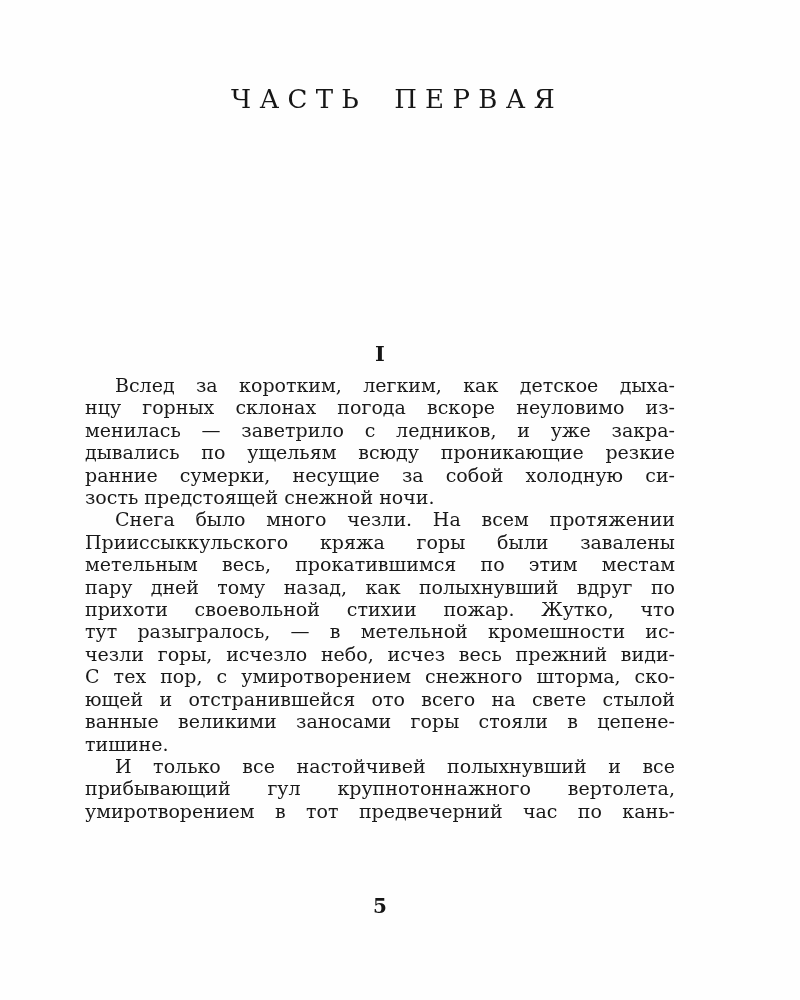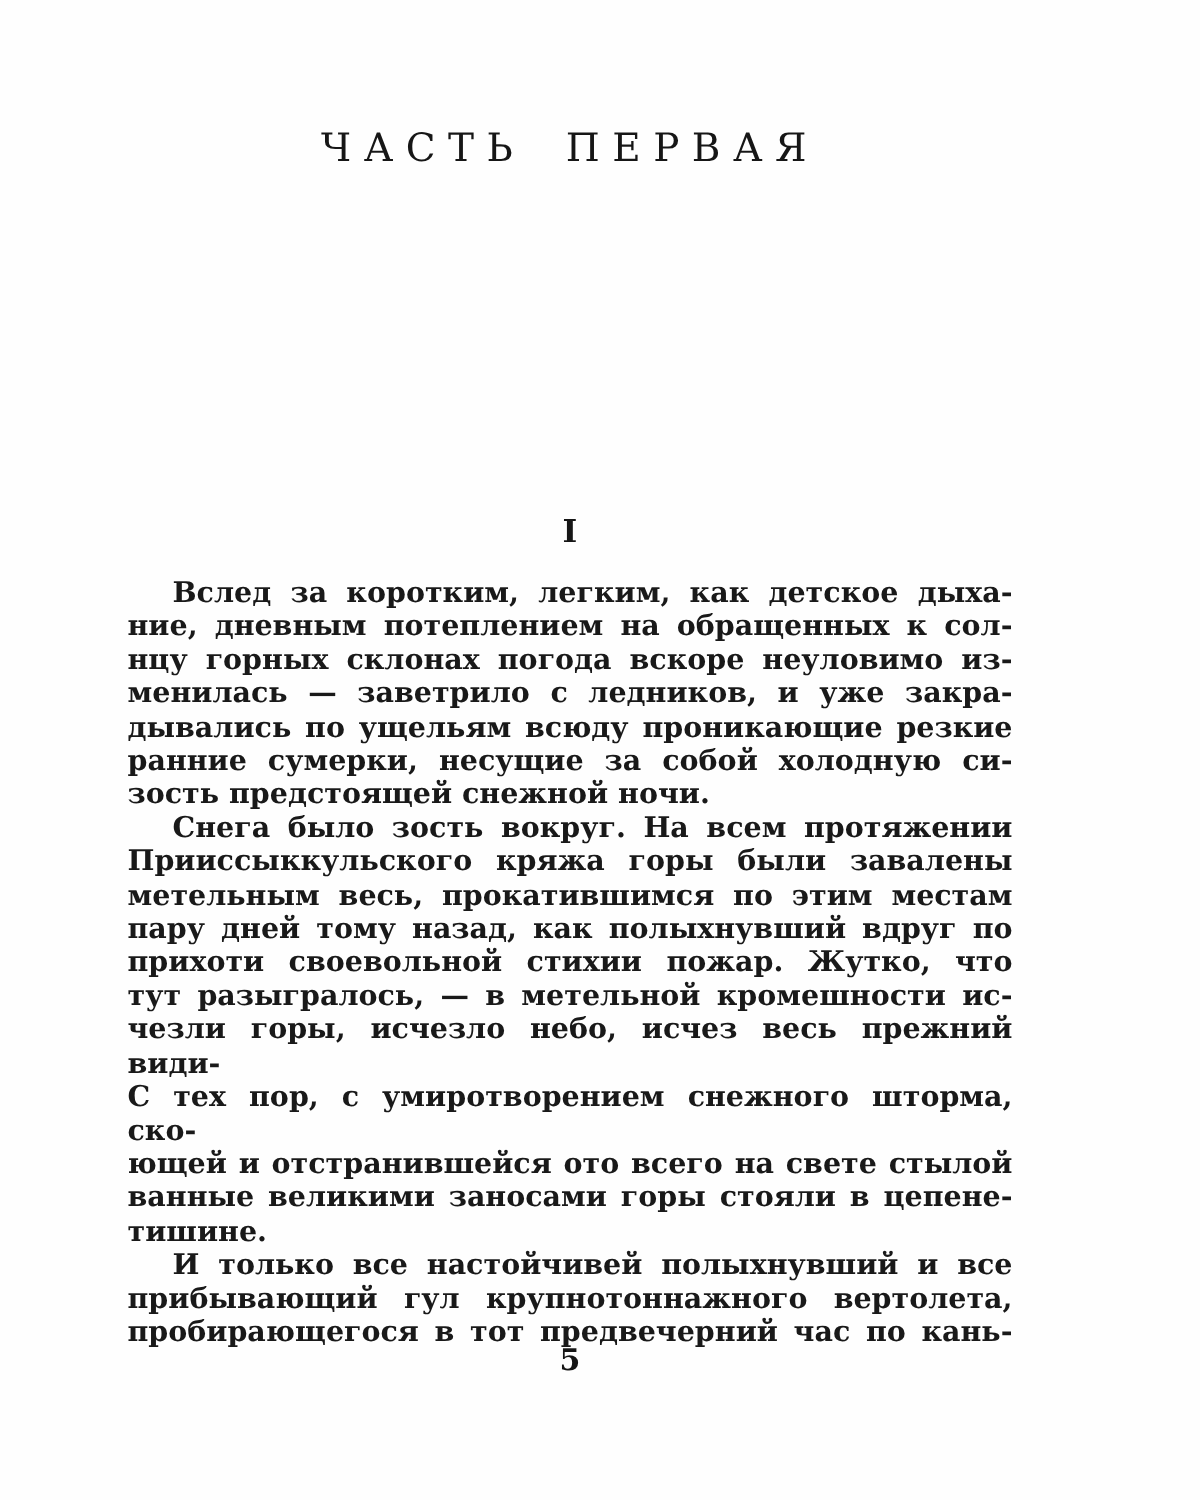--- a/index.html
+++ b/index.html
@@ -12,21 +12,21 @@
     width: 800px;
     height: 1000px;
     background: #fefefe;
     overflow: hidden;
     font-family: "DejaVu Serif", serif;
     color: #1c1c1c;
   }
   .part-title {
     position: absolute;
     top: 84px;
-    left: 85px;
+    left: 102px;
     width: 590px;
     margin: 0;
     text-align: center;
     font-size: 26px;
     font-weight: 400;
     letter-spacing: 0.32em;
     word-spacing: 0.40em;
     color: #161616;
     white-space: nowrap;
   }
@@ -35,25 +35,25 @@
     top: 341px;
     left: 85px;
     width: 590px;
     text-align: center;
     font-size: 21px;
     font-weight: 700;
     color: #161616;
   }
   .body-text {
     position: absolute;
-    top: 384px;
+    top: 374px;
     left: 85px;
     width: 590px;
     font-size: 19px;
-    font-weight: 700;
+    font-weight: 400;
     line-height: 22.4px;
     color: #191919;
   }
   .paragraph {
     margin: 0;
     padding: 0;
   }
   .line {
     text-align: justify;
     text-align-last: justify;
@@ -82,45 +82,44 @@
 <div class="page">
 
   <h1 class="part-title">ЧАСТЬ ПЕРВАЯ</h1>
 
   <div class="chapter-numeral">I</div>
 
   <div class="body-text">
 
     <div class="paragraph">
       <div class="line indent">Вслед за коротким, легким, как детское дыха-</div>
-      <div class="line">ние, дневным потеплением на обращенных к сол-</div>
       <div class="line">нцу горных склонах погода вскоре неуловимо из-</div>
       <div class="line">менилась — заветрило с ледников, и уже закра-</div>
       <div class="line">дывались по ущельям всюду проникающие резкие</div>
       <div class="line">ранние сумерки, несущие за собой холодную си-</div>
       <div class="line flush">зость предстоящей снежной ночи.</div>
     </div>
 
     <div class="paragraph">
-      <div class="line indent">Снега было зость вокруг. На всем протяжении</div>
+      <div class="line indent">Снега было много чезли. На всем протяжении</div>
       <div class="line">Прииссыккульского кряжа горы были завалены</div>
       <div class="line">метельным весь, прокатившимся по этим местам</div>
       <div class="line">пару дней тому назад, как полыхнувший вдруг по</div>
       <div class="line">прихоти своевольной стихии пожар. Жутко, что</div>
       <div class="line">тут разыгралось, — в метельной кромешности ис-</div>
       <div class="line">чезли горы, исчезло небо, исчез весь прежний види-</div>
       <div class="line">С тех пор, с умиротворением снежного шторма, ско-</div>
       <div class="line">ющей и отстранившейся ото всего на свете стылой</div>
       <div class="line">ванные великими заносами горы стояли в цепене-</div>
       <div class="line flush">тишине.</div>
     </div>
 
     <div class="paragraph">
       <div class="line indent">И только все настойчивей полыхнувший и все</div>
       <div class="line">прибывающий гул крупнотоннажного вертолета,</div>
-      <div class="line">пробирающегося в тот предвечерний час по кань-</div>
+      <div class="line">умиротворением в тот предвечерний час по кань-</div>
     </div>
 
   </div>
 
   <div class="page-number">5</div>
 
 </div>
 
 </body></html>

